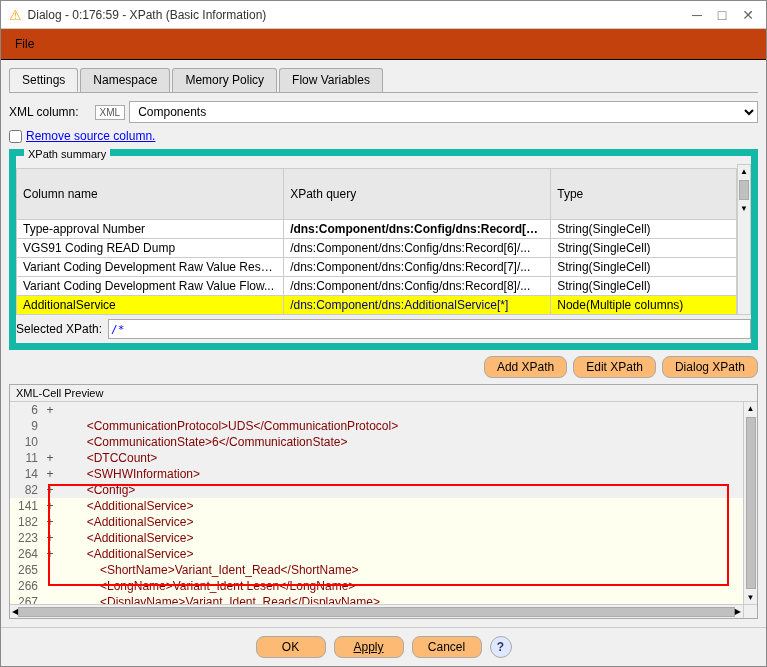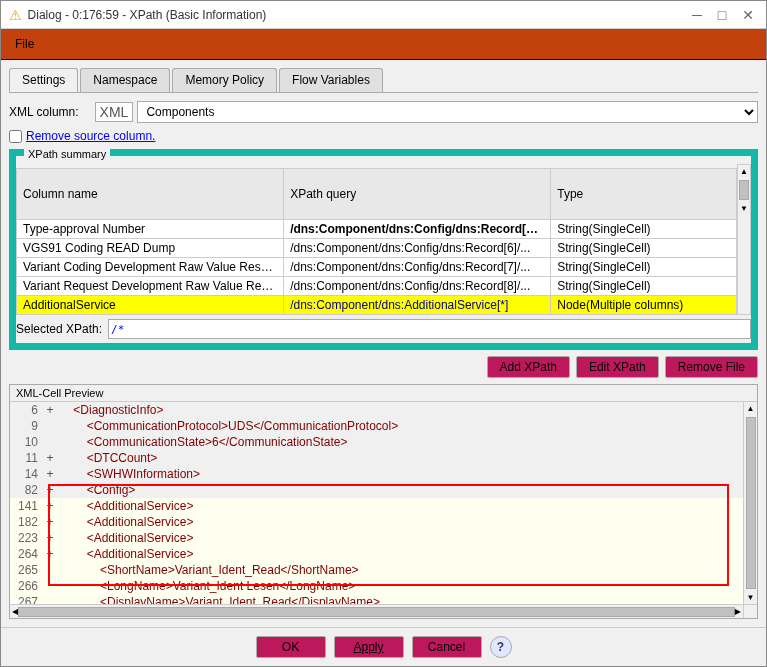--- a/index.html
+++ b/index.html
@@ -12,32 +12,32 @@
     .title-bar-btn { background: none; border: none; cursor: pointer; font-size: 14px; color: #666; padding: 0 4px; }
     .menu-bar { padding: 6px 8px; border-bottom: 1px solid #000000; background: #c2410c; }
     .menu-item { display: inline-block; padding: 2px 6px; cursor: pointer; }
     .main-content { flex: 1; padding: 8px; display: flex; flex-direction: column; overflow: hidden; }
     .tabs { display: flex; border-bottom: 1px solid #aaa; margin-bottom: 8px; }
     .tab { padding: 4px 12px; border: 1px solid #aaa; border-bottom: none; background: #e0e0e0; cursor: pointer; margin-right: 2px; border-radius: 3px 3px 0 0; }
     .tab.active { background: #f0f0f0; border-bottom: 1px solid #f0f0f0; z-index: 1; }
     .settings-panel { display: flex; flex-direction: column; flex: 1; overflow: hidden; }
     .xml-column-row { display: flex; align-items: center; margin-bottom: 6px; gap: 4px; }
     .xml-label { margin-right: 12px; }
-    .xml-badge { background: #fff; border: 1px solid #aaa; padding: 1px 4px; font-size: 14px; color: #555; }
+    .xml-badge { background: #fff; border: 1px solid #aaa; padding: 1px 4px; font-size: 10px; color: #555; }
     .xml-select { flex: 1; border: 1px solid #aaa; padding: 2px 4px; background: #fff; height: 22px; }
     .remove-source { display: flex; align-items: center; gap: 4px; margin-bottom: 6px; }
     .remove-source input[type=checkbox] { margin: 0; }
     .remove-source a { color: blue; text-decoration: underline; cursor: pointer; }
     .xpath-table { width: 100%; border-collapse: collapse; margin-top: 4px; }
     .xpath-table th { background: #e8e8e8; border: 1px solid #ccc; padding: 18px 6px; text-align: left; font-weight: normal; }
     .xpath-table td { border: 1px solid #ccc; padding: 2px 6px; white-space: nowrap; overflow: hidden; text-overflow: ellipsis; max-width: 200px; }
     .selected-xpath-row { display: flex; align-items: center; gap: 6px; padding: 4px 0; }
     .selected-xpath-input { flex: 1; border: 1px solid #aaa; padding: 2px; background: #fff; height: 20px; font-family: monospace; font-size: 11px; color: blue; }
     .xpath-buttons { display: flex; justify-content: flex-end; gap: 6px; margin-bottom: 6px; }
-    .btn { padding: 3px 12px; border: 1px solid #aaa; background: #be185d; cursor: pointer; border-radius: 2px; }
+    .btn { padding: 3px 12px; border: 1px solid #aaa; background: #fdba74; cursor: pointer; border-radius: 8px; }
     .btn:disabled { color: #999; cursor: default; }
     .xml-preview-group { border: 1px solid #aaa; flex: 1; display: flex; flex-direction: column; overflow: hidden; position: relative; }
     .xml-preview-title { background: #f0f0f0; padding: 2px 6px; font-size: 11px; border-bottom: 1px solid #ccc; }
     .xml-line { display: flex; align-items: center; min-height: 16px; padding: 0; }
     .line-num { color: #666; text-align: right; padding: 0 4px; min-width: 32px; user-select: none; }
     .line-expander { min-width: 16px; text-align: center; cursor: pointer; color: #555; }
     .line-content { flex: 1; padding-left: 2px; white-space: pre; }
     .xml-tag { color: #800000; }
     .bottom-buttons { display: flex; justify-content: center; align-items: center; gap: 8px; padding: 8px; border-top: 1px solid #ccc; background: #f0f0f0; }
     .help-btn { width: 22px; height: 22px; border-radius: 50%; border: 1px solid #aaa; background: #e0e8ff; cursor: pointer; display: flex; align-items: center; justify-content: center; font-weight: bold; color: #336; font-size: 12px; }
@@ -119,21 +119,21 @@
                       <td style="max-width: 200px;">VGS91 Coding READ Dump</td>
                       <td style="max-width: 200px;">/dns:Component/dns:Config/dns:Record[6]/...</td>
                       <td>String(SingleCell)</td>
                     </tr>
                     <tr style="background: rgb(255, 255, 255);">
                       <td style="max-width: 200px;">Variant Coding Development Raw Value Rese...</td>
                       <td style="max-width: 200px;">/dns:Component/dns:Config/dns:Record[7]/...</td>
                       <td>String(SingleCell)</td>
                     </tr>
                     <tr style="background: rgb(255, 255, 255);">
-                      <td style="max-width: 200px;">Variant Request Development Raw Value Read...</td>
+                      <td style="max-width: 200px;">Variant Coding Development Raw Value Flow...</td>
                       <td style="max-width: 200px;">/dns:Component/dns:Config/dns:Record[8]/...</td>
                       <td>String(SingleCell)</td>
                     </tr>
                     <tr style="background: rgb(255, 255, 0);">
                       <td style="max-width: 200px;">AdditionalService</td>
                       <td style="max-width: 200px; color: rgb(0, 0, 139);">/dns:Component/dns:AdditionalService[*]</td>
                       <td>Node(Multiple columns)</td>
                     </tr>
                   </tbody>
               </table>
@@ -148,32 +148,31 @@
 
         <div class="selected-xpath-row">
           <span>Selected XPath:</span>
           <input type="text" class="selected-xpath-input" style="color: blue; font-family: monospace;" value="/*">
         </div>
       </div>
 
       <div class="xpath-buttons">
         <button class="btn">Add XPath</button>
         <button class="btn">Edit XPath</button>
-        <button class="btn">Remove File</button>
+        <button class="btn">Dialog XPath</button>
       </div>
 
       <div class="xml-preview-group">
         <div class="xml-preview-title">XML-Cell Preview</div>
         <div class="xml-preview-body">
           <div class="xml-lines-container" style="position: relative;">
             <div id="xml-lines-inner">
             <div class="xml-line">
                   <span class="line-num">6</span>
                   <span class="line-expander">+</span>
-                  <span class="line-content xml-tag" style="color: rgb(128, 0, 0);">    &lt;DiagnosticInfo&gt;</span>
                 </div>
                 <div class="xml-line">
                   <span class="line-num">9</span>
                   <span class="line-expander"></span>
                   <span class="line-content xml-tag" style="color: rgb(128, 0, 0);">        &lt;CommunicationProtocol&gt;UDS&lt;/CommunicationProtocol&gt;</span>
                 </div>
                 <div class="xml-line">
                   <span class="line-num">10</span>
                   <span class="line-expander"></span>
                   <span class="line-content xml-tag" style="color: rgb(128, 0, 0);">        &lt;CommunicationState&gt;6&lt;/CommunicationState&gt;</span>

